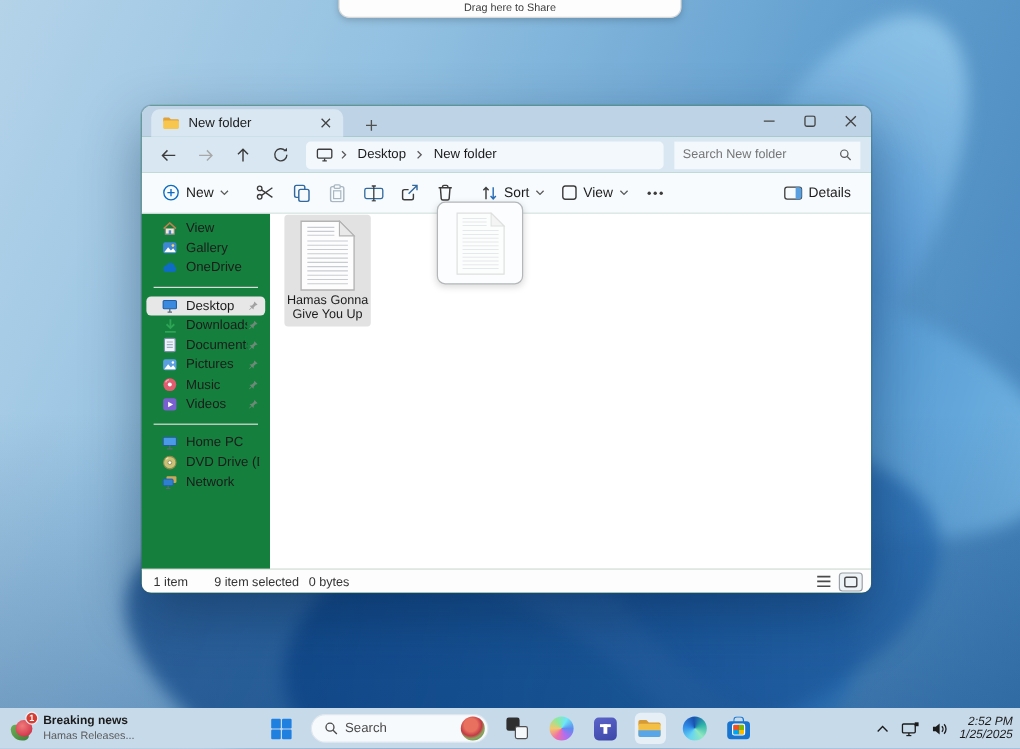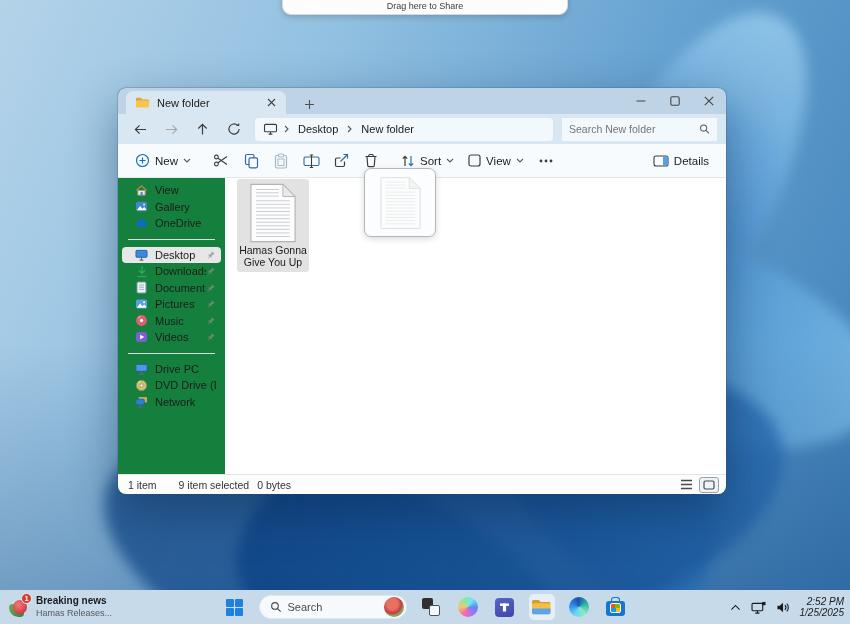--- a/index.html
+++ b/index.html
@@ -444,21 +444,21 @@
 
         <div class="side-sep"></div>
 
         <div class="side-item">
           <span class="si-icon">
               <svg width="13" height="12" viewBox="0 0 14 13">
                 <rect x="1" y="1.5" width="12" height="7.5" rx="1" fill="#4a9ae8" stroke="#245d9e" stroke-width="1"></rect>
                 <path d="M4.5 12 H9.5 M7 9 V12" stroke="#5a6a78" stroke-width="1.2"></path>
               </svg>
             </span>
-          <span class="si-label">Drive PC</span>
+          <span class="si-label">Home PC</span>
         </div>
         <div class="side-item">
           <span class="si-icon">
               <svg width="13" height="13" viewBox="0 0 14 14">
                 <circle cx="7" cy="7" r="5.6" fill="#c9c178" stroke="#8f8a4e" stroke-width="1"></circle>
                 <circle cx="7" cy="7" r="1.7" fill="#fff" stroke="#8f8a4e" stroke-width=".8"></circle>
                 <path d="M3.4 4.2 a4.6 4.6 0 0 1 2.4-1.7" fill="none" stroke="#e8e2b0" stroke-width="1.1"></path>
               </svg>
             </span>
           <span class="si-label">DVD Drive (D:) CCCC</span>

